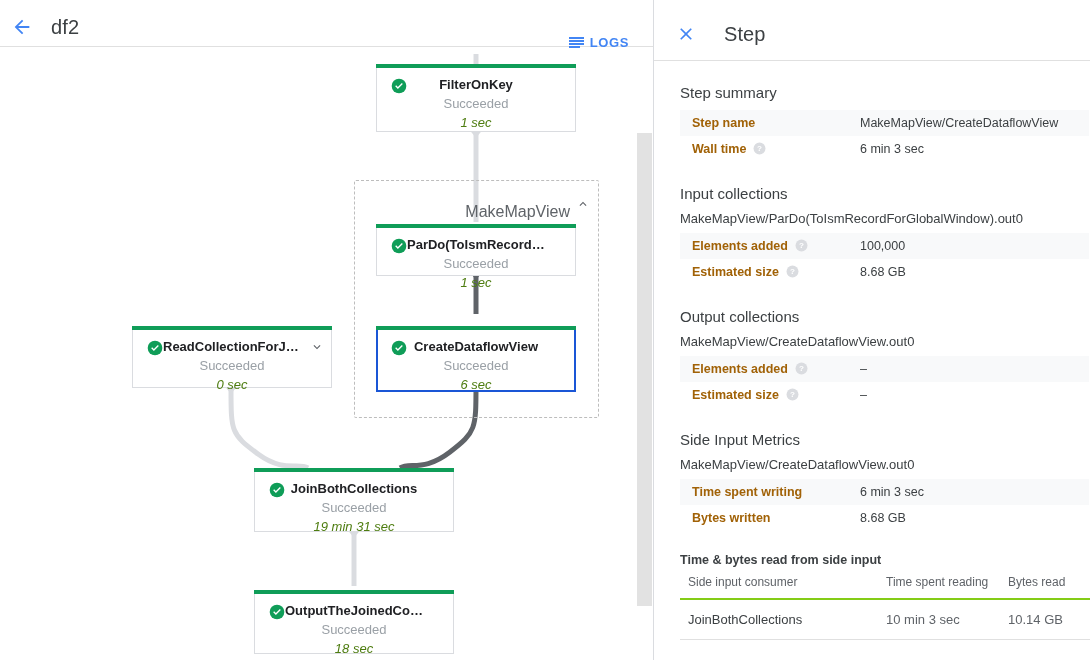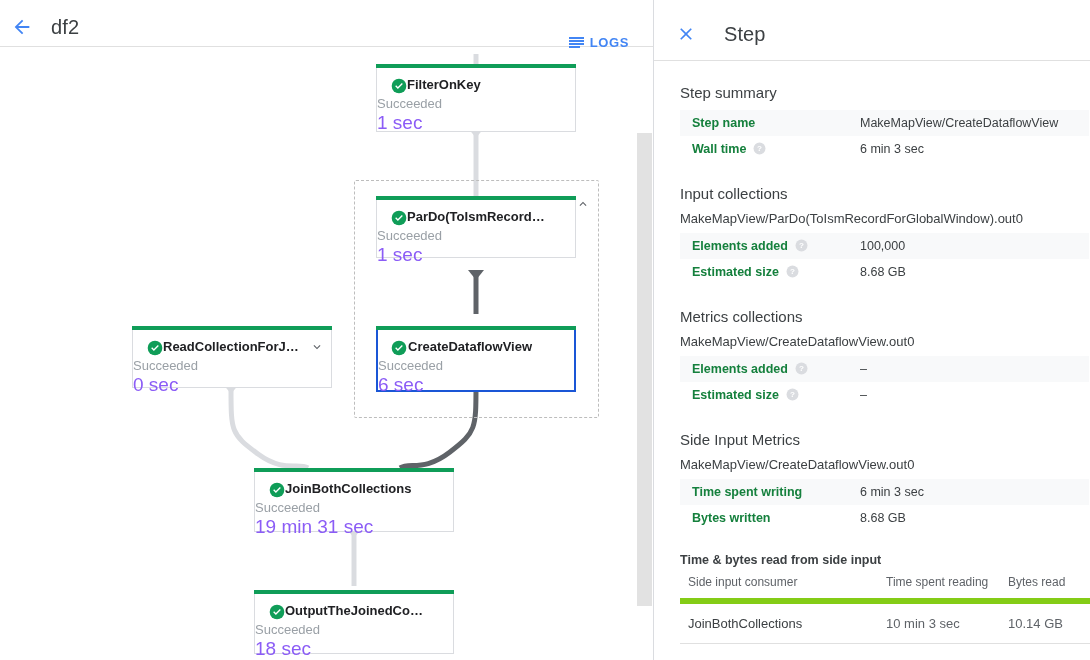--- a/index.html
+++ b/index.html
@@ -156,41 +156,42 @@
   }
   .node-check {
     position: absolute;
     left: 14px;
     top: 10px;
     width: 16px; height: 16px;
   }
   .node.selected .node-check { left: 13px; }
   .node-body {
     padding-top: 8px;
-    text-align: left;
+    text-align: center;
   }
   .node-name {
     font-size: 13px;
     font-weight: bold;
     color: #202124;
     line-height: 18px;
     white-space: nowrap;
     overflow: hidden;
     text-overflow: ellipsis;
     padding: 0 30px;
   }
   .node-status {
     font-size: 13px;
     color: #9aa0a6;
     line-height: 19px;
   }
   .node-time {
-    font-size: 19px;
-    color: #8b5cf6;
+    font-size: 13px;
+    color: #4d7c0f;
     line-height: 19px;
+    font-style: italic;
   }
   .node-chevron {
     position: absolute;
     right: 7px;
     top: 10px;
     width: 14px; height: 14px;
     cursor: pointer;
   }
 
   
@@ -278,21 +279,21 @@
   .kv-table tr.alt td { background: #f8f9fa; }
   .kv-table td {
     padding: 6px 0 6px 0;
     font-size: 12.5px;
     vertical-align: middle;
   }
   .kv-key {
     width: 168px;
     padding-left: 12px !important;
     font-weight: bold;
-    color: #15803d;
+    color: #a16207;
     white-space: nowrap;
     margin-top: 12px;
   }
   .kv-val {
     color: #3c4043;
   }
   .help-icon {
     display: inline-block;
     width: 13px; height: 13px;
     margin-left: 7px;
@@ -311,21 +312,21 @@
     width: 100%;
     border-collapse: collapse;
     table-layout: fixed;
   }
   .si-table th {
     font-size: 12px;
     font-weight: 400;
     color: #5f6368;
     text-align: left;
     padding: 3px 0 9px 0;
-    border-bottom: 6px solid #84cc16;
+    border-bottom: 2px solid #84cc16;
   }
   .si-table td {
     font-size: 13px;
     color: #3c4043;
     padding: 12px 0 12px 0;
     border-bottom: 1px solid #e0e0e0;
   }
   .si-table td.dim, .si-table th.dim { color: #5f6368; }
   .si-col-1 { width: 198px; padding-left: 8px !important; }
   .si-col-2 { width: 122px; }
@@ -394,21 +395,21 @@
             <path d="M10.3 16.4l-4-4 1.4-1.4 2.6 2.6 6-6 1.4 1.4z" fill="#fff"></path>
           </svg>
         </span>
         <div class="node-body">
           <div class="node-name">FilterOnKey</div>
           <div class="node-status">Succeeded</div>
           <div class="node-time">1 sec</div>
         </div>
       </div>
 
-      <div class="node" style="left:376px; top:146px; width:200px; height:58px;">
+      <div class="node" style="left:376px; top:174px; width:200px; height:48px;">
         <span class="bar"></span>
         <span class="node-check">
           <svg width="16" height="16" viewBox="0 0 24 24">
             <circle cx="12" cy="12" r="11" fill="#0f9d58"></circle>
             <path d="M10.3 16.4l-4-4 1.4-1.4 2.6 2.6 6-6 1.4 1.4z" fill="#fff"></path>
           </svg>
         </span>
         <div class="node-body">
           <div class="node-name">ParDo(ToIsmRecordFor…</div>
           <div class="node-status">Succeeded</div>
@@ -536,21 +537,21 @@
                       <circle cx="12" cy="12" r="11" fill="#dadce0"></circle>
                       <text x="12" y="17" font-size="15" font-family="Liberation Sans, sans-serif" fill="#ffffff" text-anchor="middle">?</text>
                     </svg></span></td>
             <td class="kv-val">8.68 GB</td>
           </tr>
         </tbody>
           </table>
       </div>
 
       <div class="section">
-        <div class="section-title">Metrics collections</div>
+        <div class="section-title">Output collections</div>
         <div class="section-sub">MakeMapView/CreateDataflowView.out0</div>
         <table class="kv-table">
           <tbody>
               <tr class="alt">
             <td class="kv-key"><span>Elements added</span><span class="help-icon"><svg width="13" height="13" viewBox="0 0 24 24">
                       <circle cx="12" cy="12" r="11" fill="#dadce0"></circle>
                       <text x="12" y="17" font-size="15" font-family="Liberation Sans, sans-serif" fill="#ffffff" text-anchor="middle">?</text>
                     </svg></span></td>
             <td class="kv-val">–</td>
           </tr>

